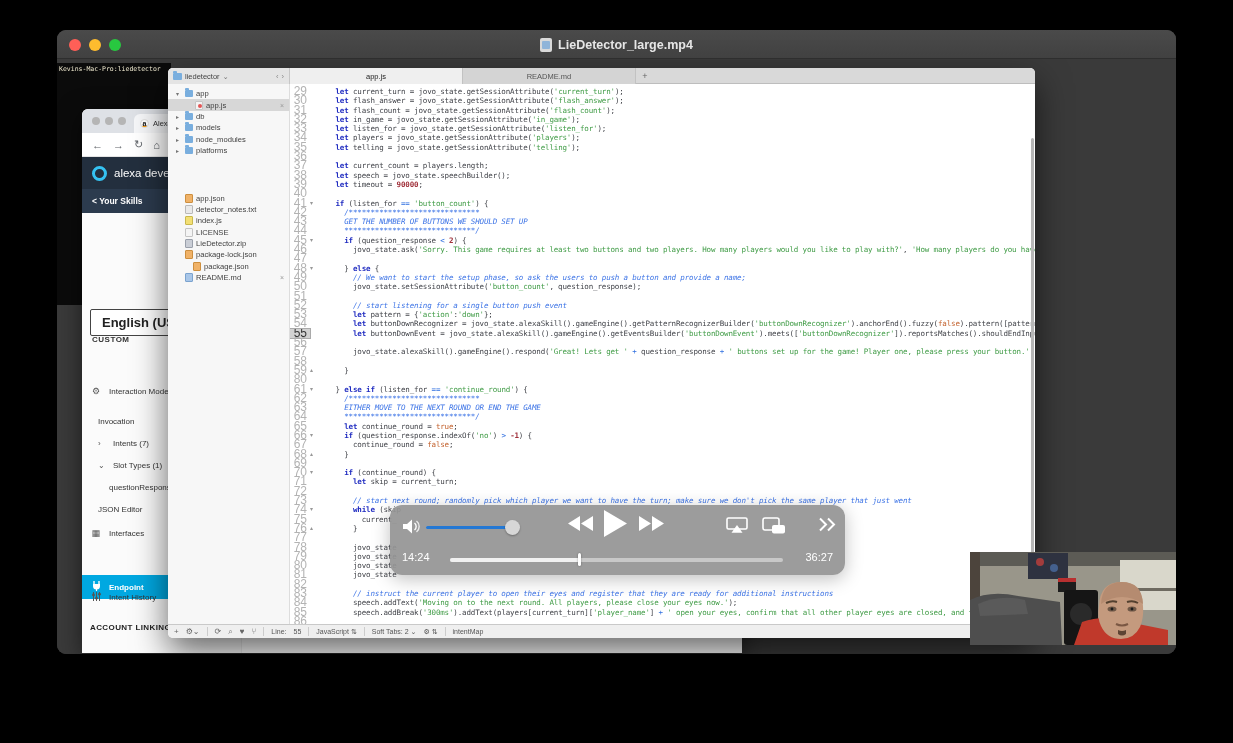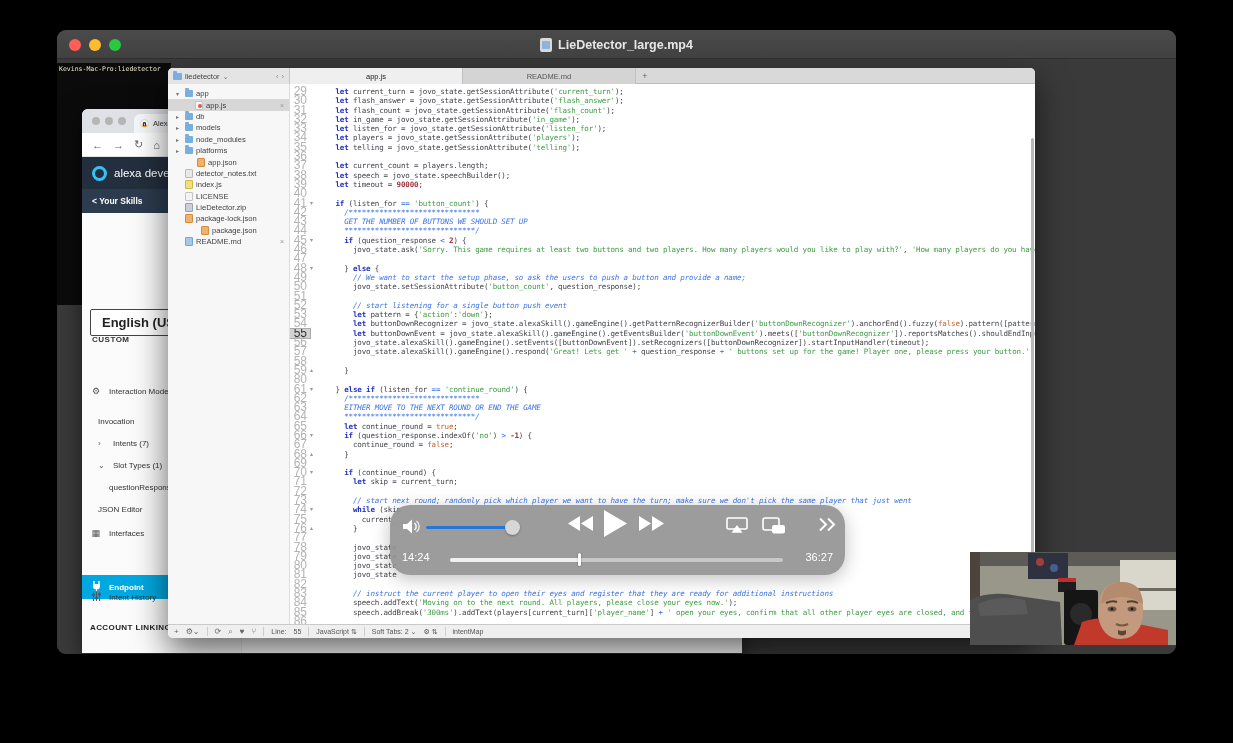--- a/index.html
+++ b/index.html
@@ -103,21 +103,21 @@
   .tk-b{color:#c25f2a}
   .tk-o{color:#2f6fe0}
   #vscroll{position:absolute;right:1px;top:70px;width:3px;height:440px;background:#b7b7b7;border-radius:2px}
 
   #status{position:absolute;left:0;bottom:0;right:0;height:14px;background:#efefef;border-top:1px solid #c9c9c9;
       display:flex;align-items:center;gap:7px;padding:0 6px;font-size:7px;color:#555;white-space:nowrap}
   #status .sep{width:1px;height:9px;background:#ccc}
   #status .sic{font-size:8px;color:#666}
 
   
-  #player{position:absolute;left:333px;top:446px;width:455px;height:70px;border-radius:20px;
+  #player{position:absolute;left:333px;top:446px;width:455px;height:70px;border-radius:12px;
       background:rgba(148,148,148,.93);box-shadow:0 4px 18px rgba(0,0,0,.25)}
   #vol-track{position:absolute;left:36px;top:21px;width:94px;height:3px;border-radius:2px;background:rgba(255,255,255,.25)}
   #vol-fill{position:absolute;left:0;top:0;height:3px;border-radius:2px;background:#2478d4}
   #vol-knob{position:absolute;top:-6px;width:15px;height:15px;border-radius:50%;background:#d7d7d7;box-shadow:0 1px 2px rgba(0,0,0,.3)}
   .pbtn{position:absolute;top:8px}
   #time-elapsed,#time-total{position:absolute;top:46px;color:#fff;font-size:11px;font-weight:500}
   #time-elapsed{left:12px}
   #time-total{right:12px}
   #tl-track{position:absolute;left:60px;top:53px;width:333px;height:3.5px;border-radius:2px;background:rgba(255,255,255,.45)}
   #tl-fill{position:absolute;left:0;top:0;height:3.5px;border-radius:2px;background:rgba(255,255,255,.75)}
@@ -280,21 +280,21 @@
           <div class="trow" style="padding-left: 8px;">
             <span class="arr">▸</span>
             <span class="fi folder"></span>
             <span>node_modules</span>
           </div>
           <div class="trow" style="padding-left: 8px;">
             <span class="arr">▸</span>
             <span class="fi folder"></span>
             <span>platforms</span>
           </div>
-          <div class="trow" style="padding-left: 20px;">
+          <div class="trow" style="padding-left: 8px; margin-top: 36px;">
             <span class="arr"></span>
             <span class="fi json"></span>
             <span>app.json</span>
           </div>
           <div class="trow" style="padding-left: 8px;">
             <span class="arr"></span>
             <span class="fi txt"></span>
             <span>detector_notes.txt</span>
           </div>
           <div class="trow" style="padding-left: 8px;">
@@ -310,21 +310,21 @@
           <div class="trow" style="padding-left: 8px;">
             <span class="arr"></span>
             <span class="fi zip"></span>
             <span>LieDetector.zip</span>
           </div>
           <div class="trow" style="padding-left: 8px;">
             <span class="arr"></span>
             <span class="fi json"></span>
             <span>package-lock.json</span>
           </div>
-          <div class="trow" style="padding-left: 24px; text-align: center;">
+          <div class="trow" style="padding-left: 16px; text-align: center;">
             <span class="arr"></span>
             <span class="fi json"></span>
             <span>package.json</span>
           </div>
           <div class="trow" style="padding-left: 8px;">
             <span class="arr"></span>
             <span class="fi md"></span>
             <span>README.md</span>
             <span class="tclose">×</span>
           </div>
@@ -350,21 +350,21 @@
           <div class="cl"><span class="ln">46</span><span class="fold"></span><span class="ct"><span class="tk-p">        </span><span class="tk-p">jovo_state.ask(</span><span class="tk-s">'Sorry. This game requires at least two buttons and two players. How many players would you like to play with?'</span><span class="tk-p">, </span><span class="tk-s">'How many players do you have?'</span></span></div>
           <div class="cl"><span class="ln">47</span><span class="fold"></span><span class="ct"></span></div>
           <div class="cl"><span class="ln">48</span><span class="fold">▾</span><span class="ct"><span class="tk-p">      } </span><span class="tk-k">else</span><span class="tk-p"> {</span></span></div>
           <div class="cl"><span class="ln">49</span><span class="fold"></span><span class="ct"><span class="tk-p">        </span><span class="tk-c">// We want to start the setup phase, so ask the users to push a button and provide a name;</span></span></div>
           <div class="cl"><span class="ln">50</span><span class="fold"></span><span class="ct"><span class="tk-p">        </span><span class="tk-p">jovo_state.setSessionAttribute(</span><span class="tk-s">'button_count'</span><span class="tk-p">, question_response);</span></span></div>
           <div class="cl"><span class="ln">51</span><span class="fold"></span><span class="ct"></span></div>
           <div class="cl"><span class="ln">52</span><span class="fold"></span><span class="ct"><span class="tk-p">        </span><span class="tk-c">// start listening for a single button push event</span></span></div>
           <div class="cl"><span class="ln">53</span><span class="fold"></span><span class="ct"><span class="tk-p">        </span><span class="tk-k">let</span><span class="tk-p"> pattern = {</span><span class="tk-s">'action'</span><span class="tk-p">:</span><span class="tk-s">'down'</span><span class="tk-p">};</span></span></div>
           <div class="cl"><span class="ln">54</span><span class="fold"></span><span class="ct"><span class="tk-p">        </span><span class="tk-k">let</span><span class="tk-p"> buttonDownRecognizer = jovo_state.alexaSkill().gameEngine().getPatternRecognizerBuilder(</span><span class="tk-s">'buttonDownRecognizer'</span><span class="tk-p">).anchorEnd().fuzzy(</span><span class="tk-b">false</span><span class="tk-p">).pattern([pattern]);</span></span></div>
           <div class="cl"><span class="ln cur">55</span><span class="fold"></span><span class="ct"><span class="tk-p">        </span><span class="tk-k">let</span><span class="tk-p"> buttonDownEvent = jovo_state.alexaSkill().gameEngine().getEventsBuilder(</span><span class="tk-s">'buttonDownEvent'</span><span class="tk-p">).meets([</span><span class="tk-s">'buttonDownRecognizer'</span><span class="tk-p">]).reportsMatches().shouldEndInputHan</span></span></div>
-          <div class="cl"><span class="ln">56</span><span class="fold"></span><span class="ct"><span class="tk-p">        </span><span class="tk-p">jovo_state.alexaSkill().gameEngine().setEvents([buttonDownEvent]).setRecognizers([buttonDownRecognizer]).startInputHandler(timeout);</span></span></div>
+          <div class="cl"><span class="ln">56</span><span class="fold"></span></div>
           <div class="cl"><span class="ln">57</span><span class="fold"></span><span class="ct"><span class="tk-p">        </span><span class="tk-p">jovo_state.alexaSkill().gameEngine().respond(</span><span class="tk-s">'Great! Lets get '</span><span class="tk-p"> </span><span class="tk-o">+</span><span class="tk-p"> question_response </span><span class="tk-o">+</span><span class="tk-p"> </span><span class="tk-s">' buttons set up for the game! Player one, please press your button.'</span><span class="tk-p">);</span></span></div>
           <div class="cl"><span class="ln">58</span><span class="fold"></span><span class="ct"></span></div>
           <div class="cl"><span class="ln">59</span><span class="fold">▴</span><span class="ct"><span class="tk-p">      }</span></span></div>
           <div class="cl"><span class="ln">80</span><span class="fold"></span><span class="ct"></span></div>
           <div class="cl"><span class="ln">61</span><span class="fold">▾</span><span class="ct"><span class="tk-p">    } </span><span class="tk-k">else</span><span class="tk-p"> </span><span class="tk-k">if</span><span class="tk-p"> (listen_for </span><span class="tk-o">==</span><span class="tk-p"> </span><span class="tk-s">'continue_round'</span><span class="tk-p">) {</span></span></div>
           <div class="cl"><span class="ln">62</span><span class="fold"></span><span class="ct"><span class="tk-p">      </span><span class="tk-c">/******************************</span></span></div>
           <div class="cl"><span class="ln">63</span><span class="fold"></span><span class="ct"><span class="tk-p">      </span><span class="tk-c">EITHER MOVE TO THE NEXT ROUND OR END THE GAME</span></span></div>
           <div class="cl"><span class="ln">64</span><span class="fold"></span><span class="ct"><span class="tk-p">      </span><span class="tk-c">******************************/</span></span></div>
           <div class="cl"><span class="ln">65</span><span class="fold"></span><span class="ct"><span class="tk-p">      </span><span class="tk-k">let</span><span class="tk-p"> continue_round = </span><span class="tk-b">true</span><span class="tk-p">;</span></span></div>
           <div class="cl"><span class="ln">66</span><span class="fold">▾</span><span class="ct"><span class="tk-p">      </span><span class="tk-k">if</span><span class="tk-p"> (question_response.indexOf(</span><span class="tk-s">'no'</span><span class="tk-p">) </span><span class="tk-o">&gt;</span><span class="tk-p"> </span><span class="tk-n">-1</span><span class="tk-p">) {</span></span></div>

